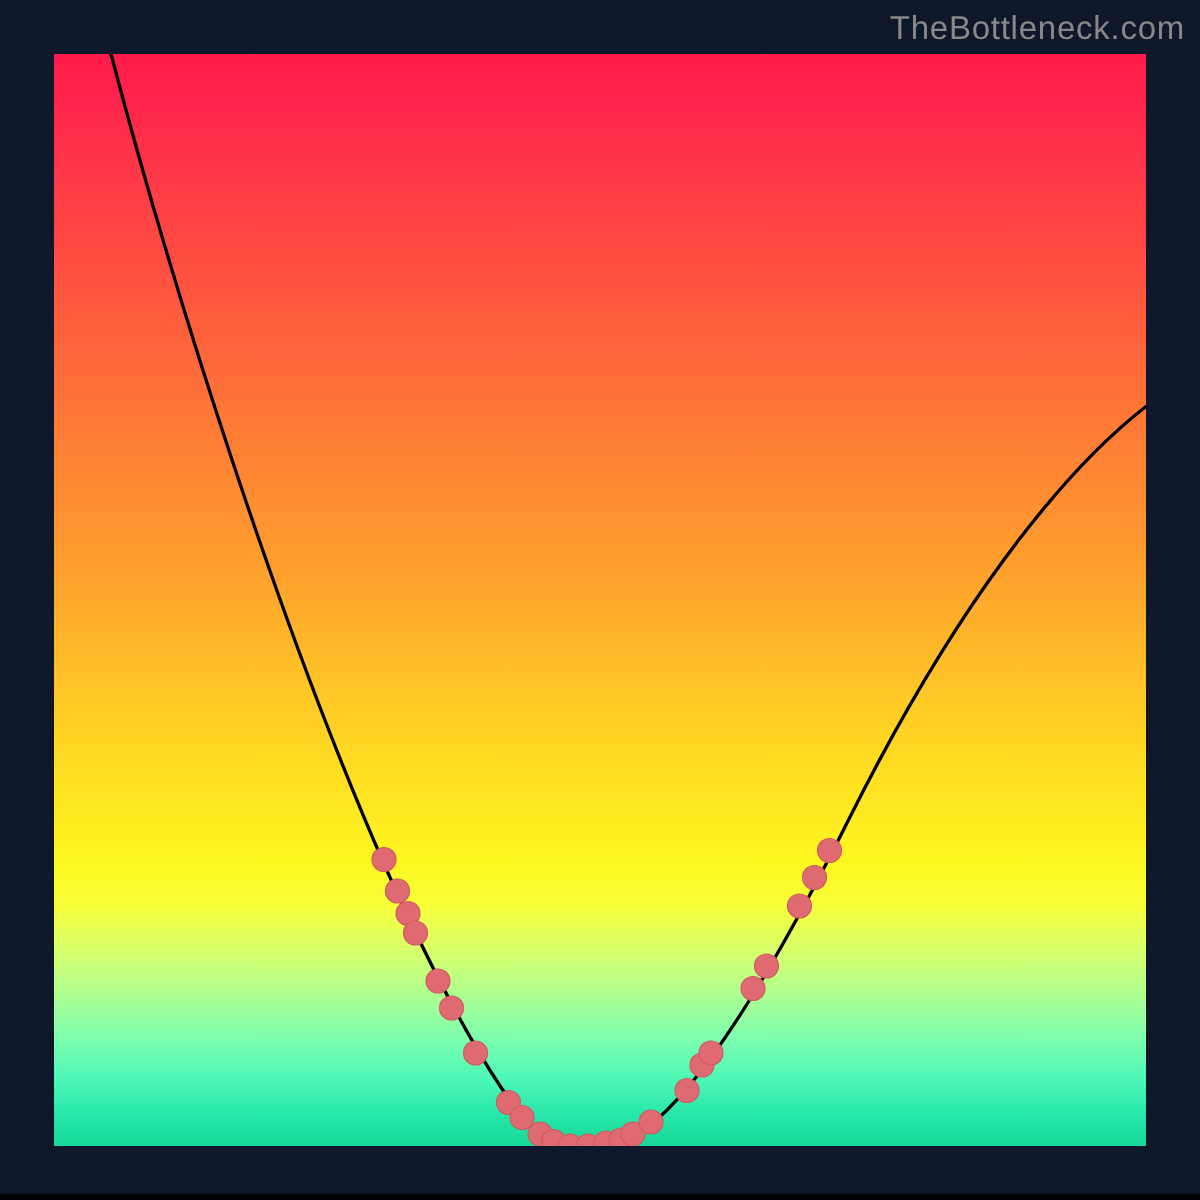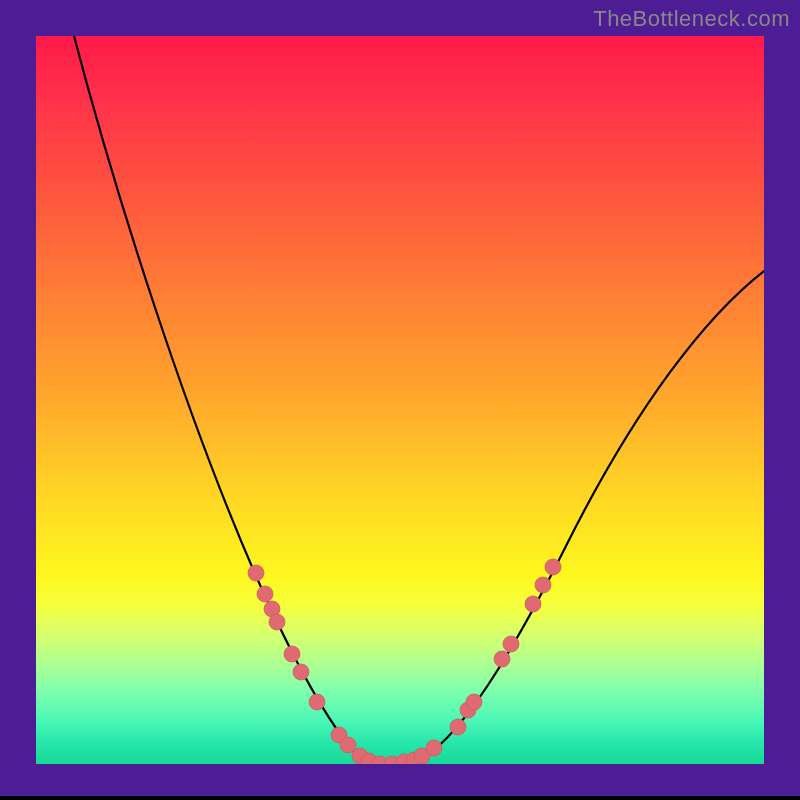--- a/index.html
+++ b/index.html
@@ -8,21 +8,21 @@
     width: 800px;
     height: 800px;
     background: #000;
     overflow: hidden;
     font-family: Arial, Helvetica, sans-serif;
   }
   .frame {
     position: relative;
     width: 800px;
     height: 796px;
-    background: #4c1d95;
+    background: #0f172a;
   }
   .plot-area {
     position: absolute;
     left: 36px;
     top: 36px;
     width: 728px;
     height: 728px;
     background: linear-gradient(to bottom,
       #ff1a4a 0%,
       #ff2f4a 8%,

